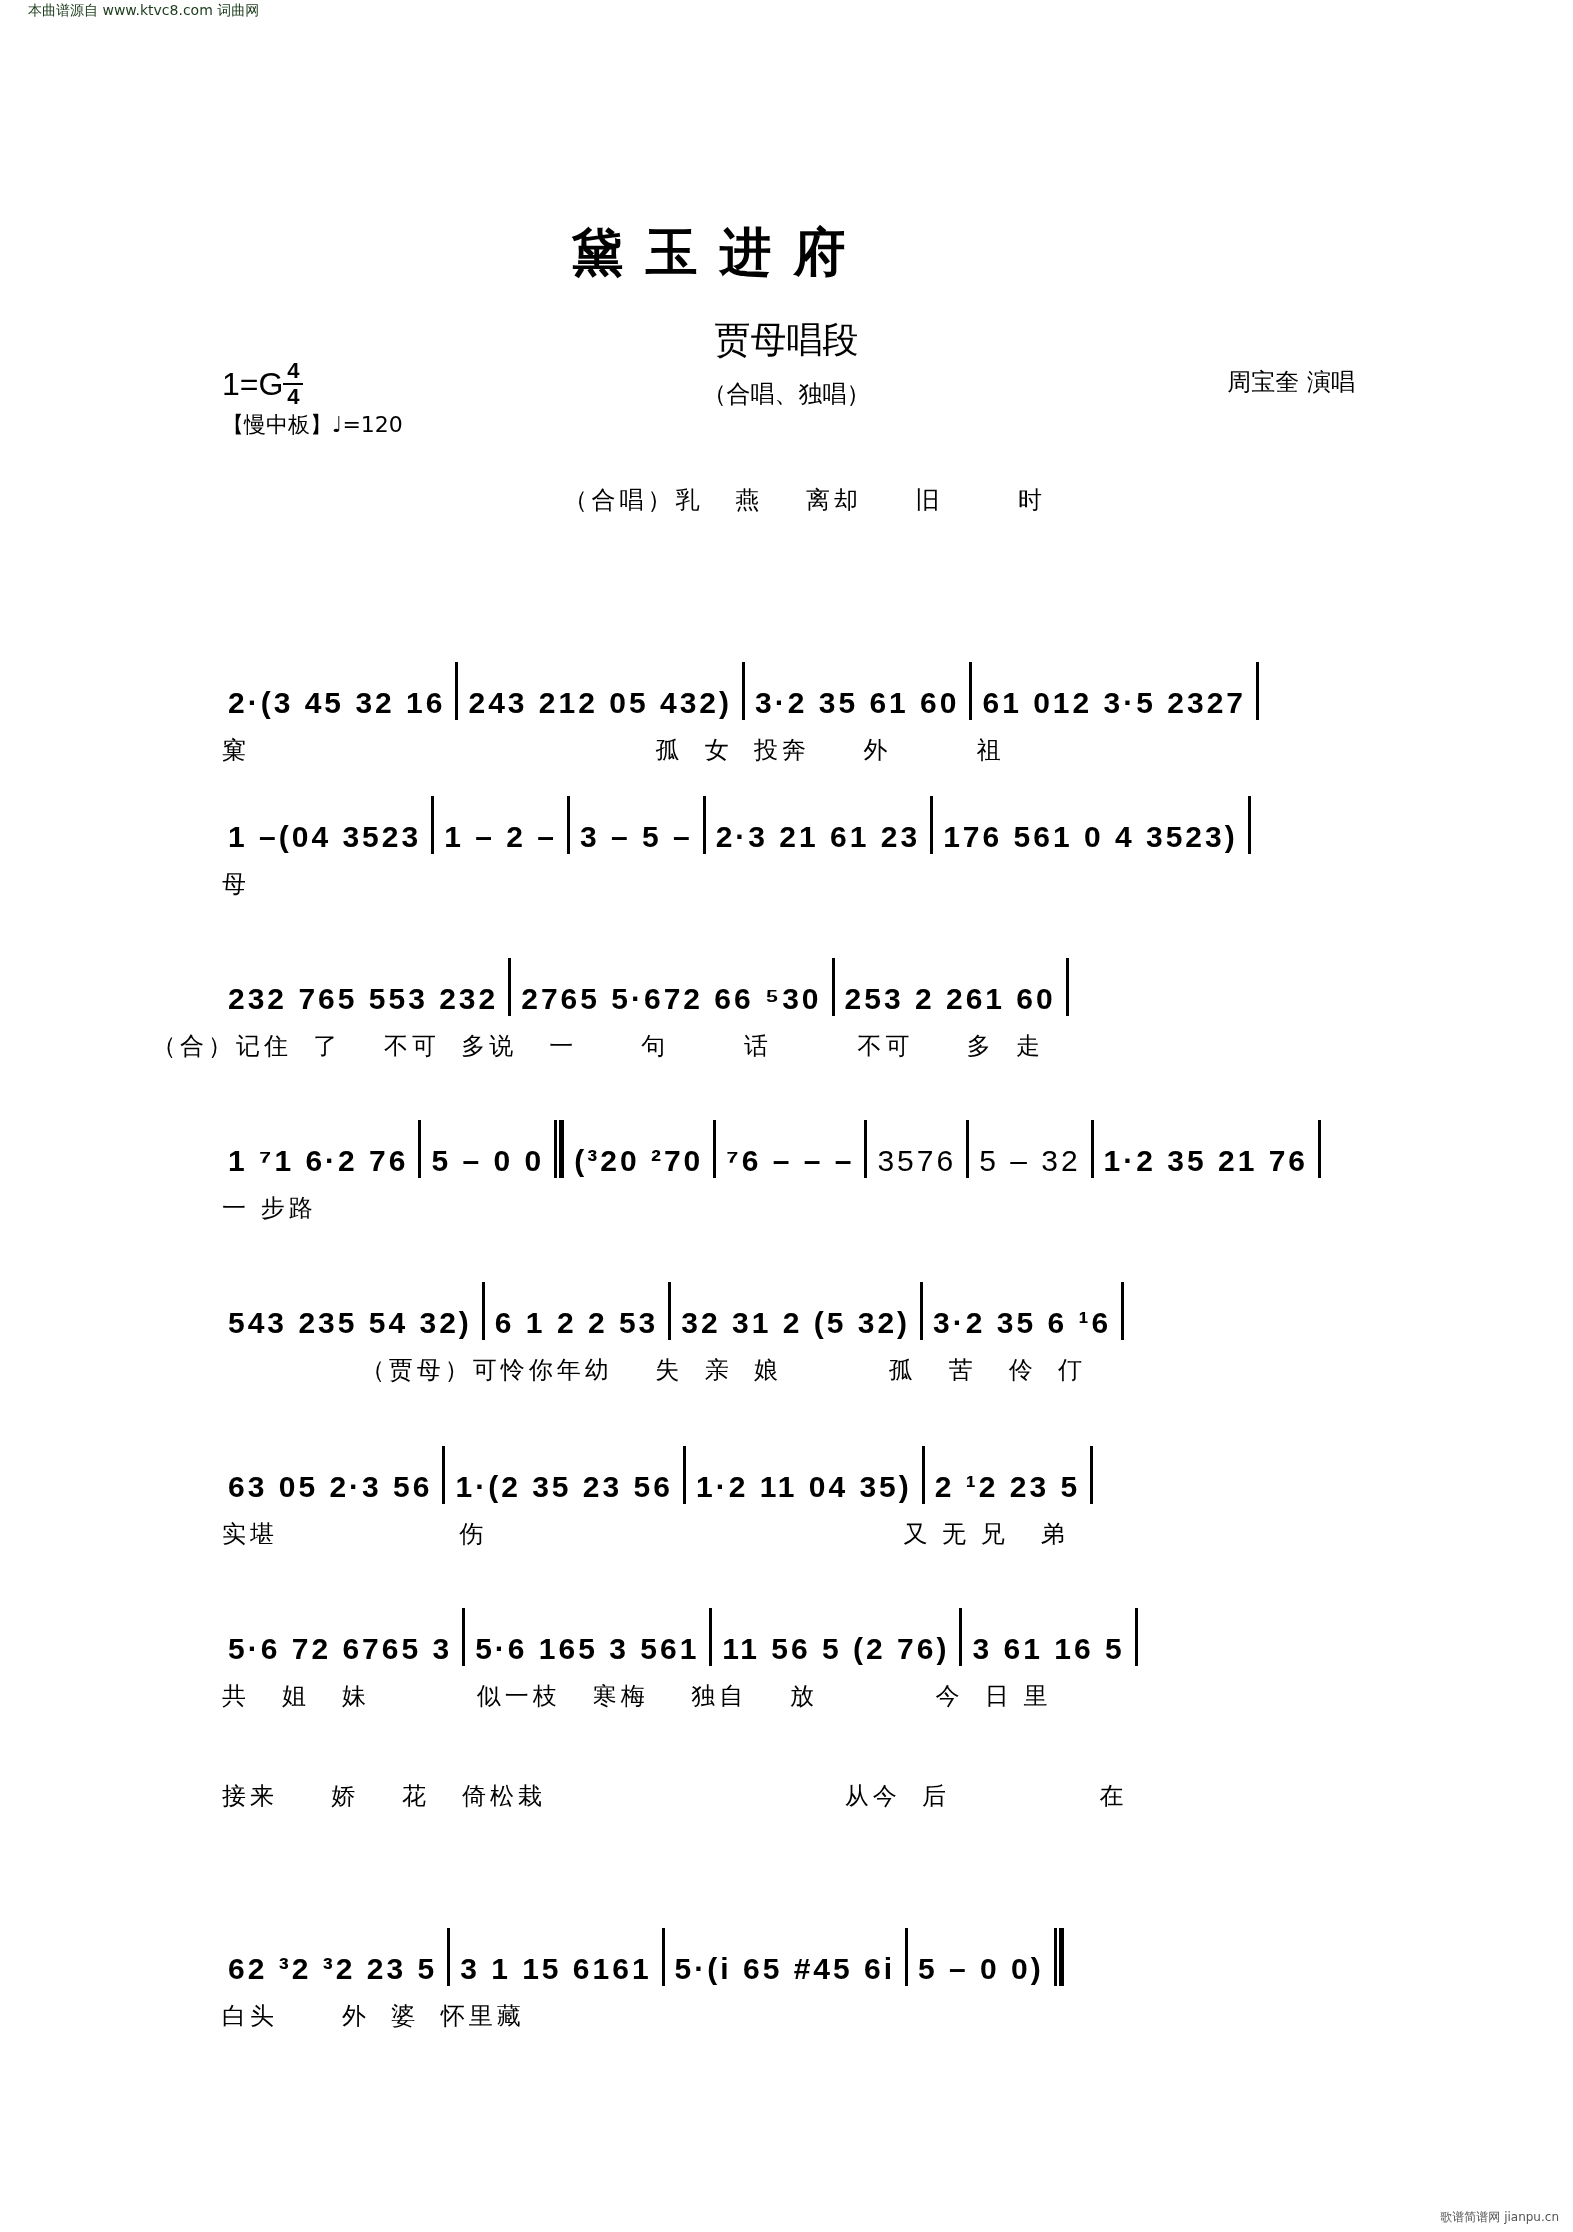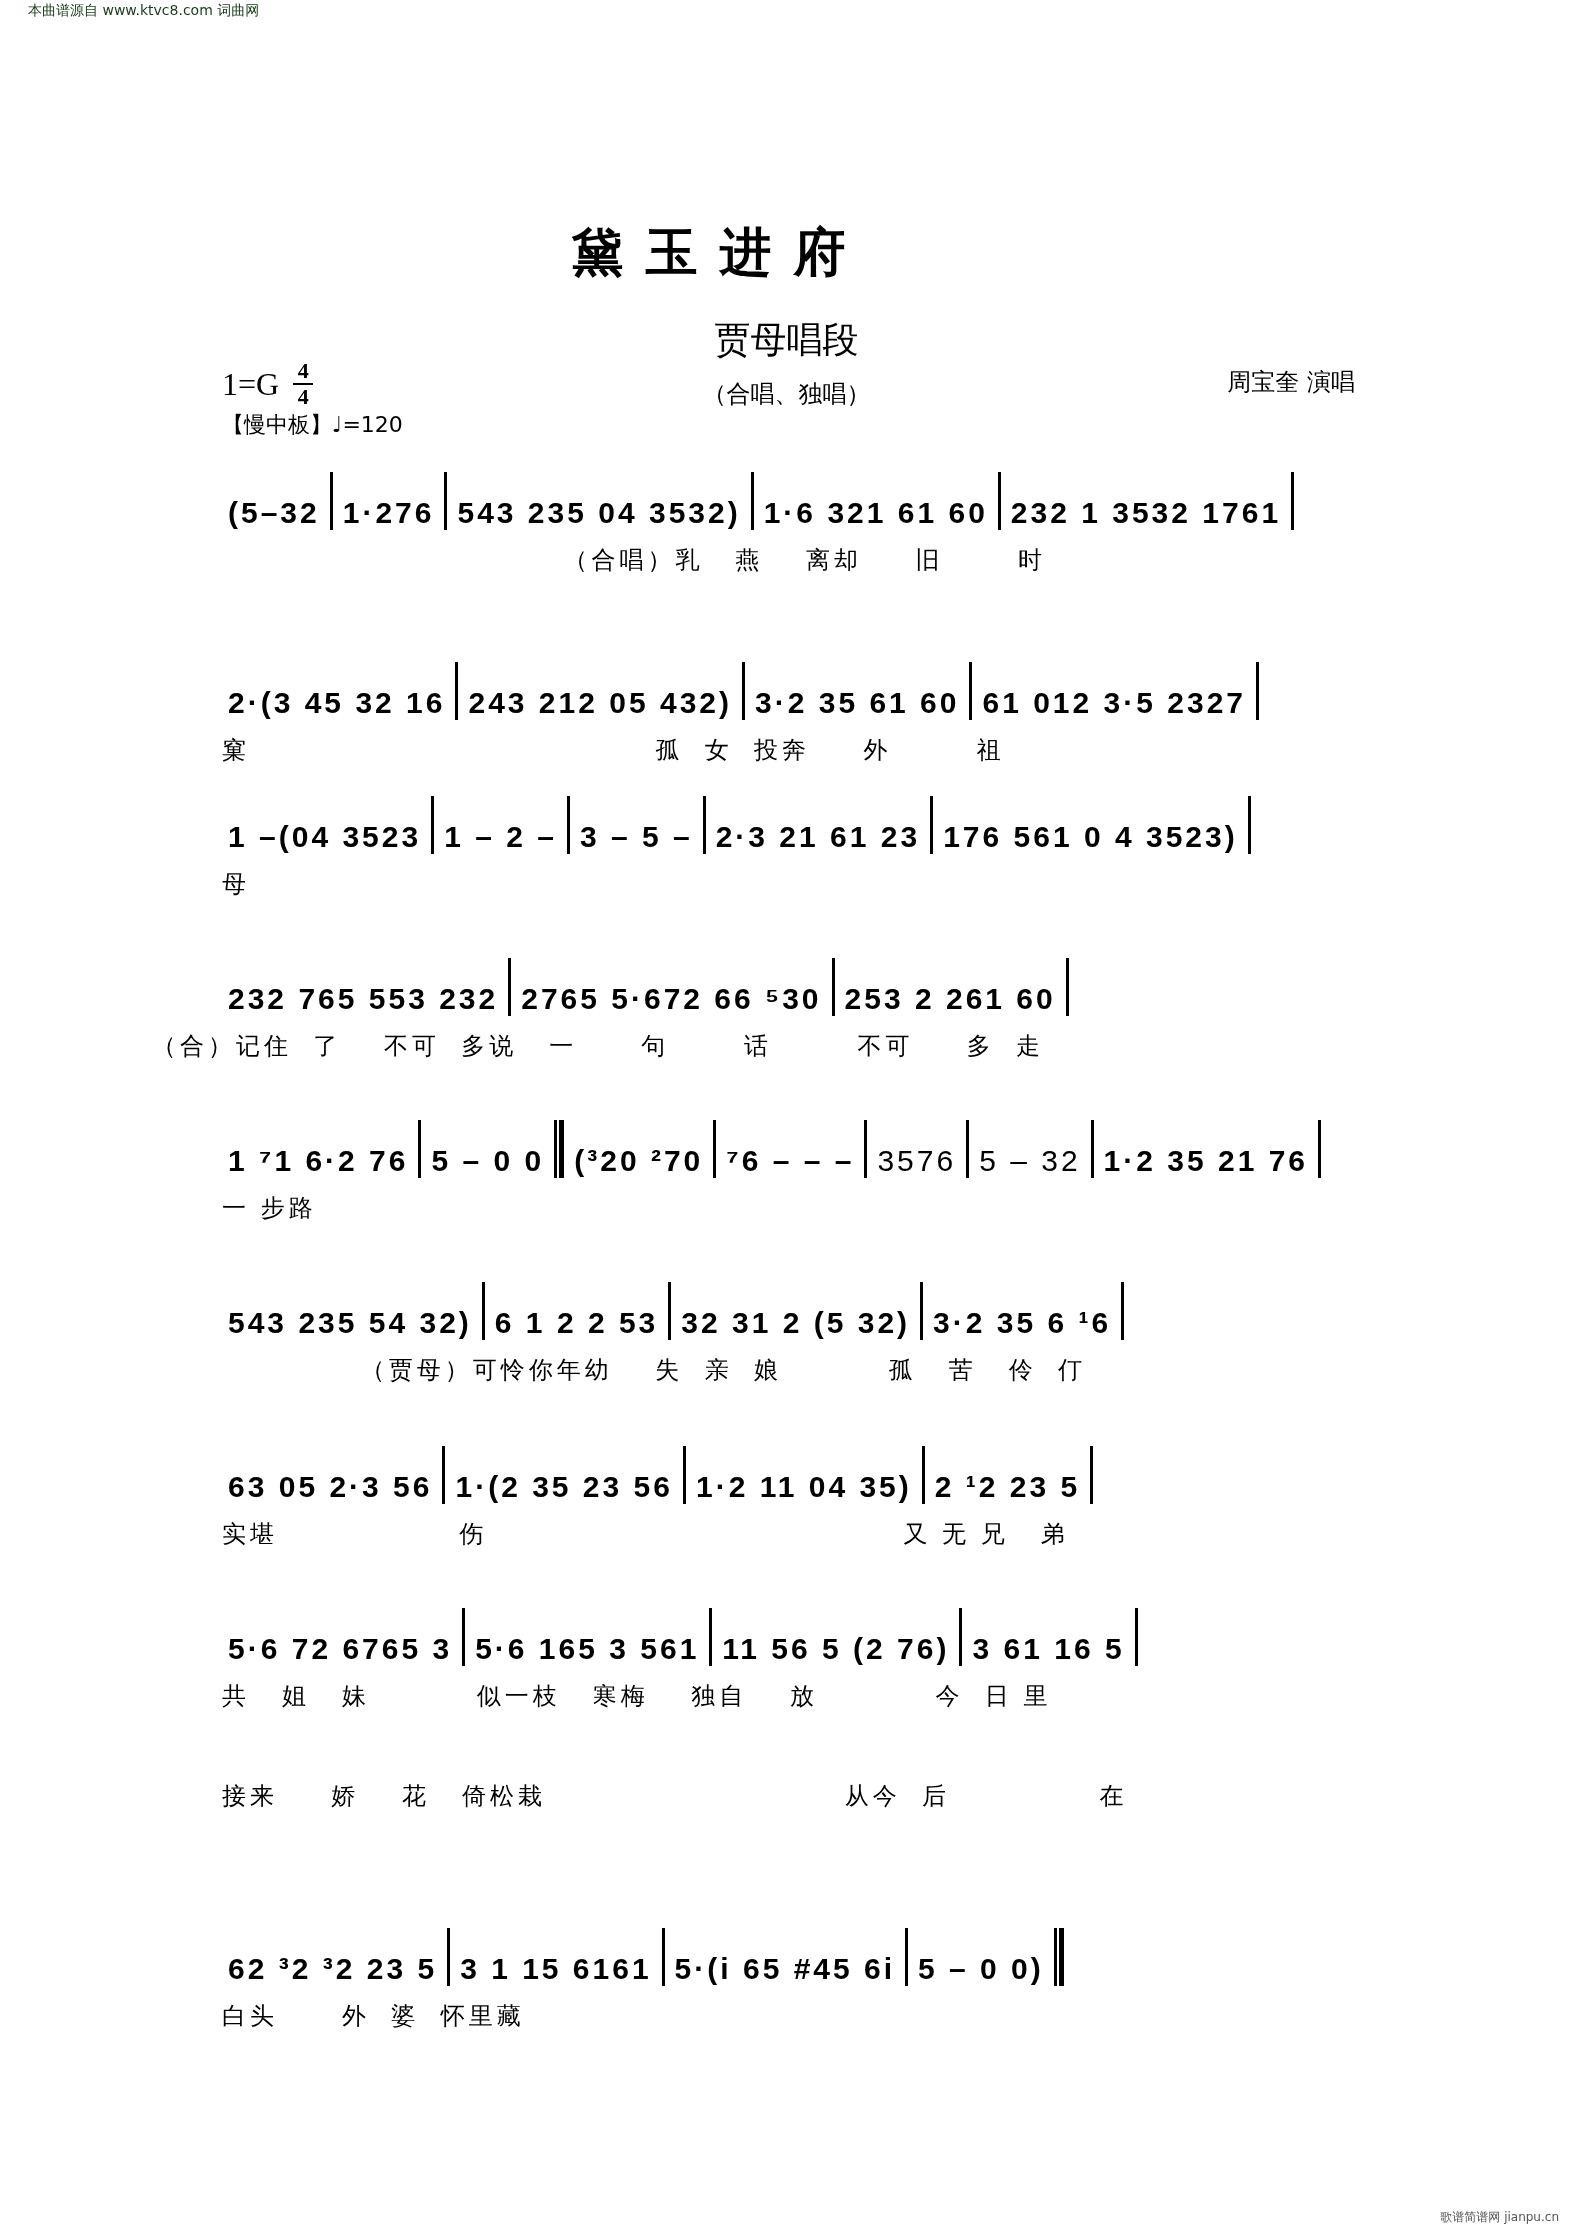--- a/index.html
+++ b/index.html
@@ -2,21 +2,21 @@
 <html><head>
 <meta charset="utf-8">
 <style>
   html, body { margin:0; padding:0; background:#ffffff; }
   body { width:1573px; height:2232px; position:relative; overflow:hidden; font-family:"DejaVu Sans", sans-serif; color:#000; }
   .watermark-top { position:absolute; left:28px; top:2px; font-size:14px; color:#1a3a1a; font-family:"DejaVu Sans", sans-serif; }
   .watermark-bottom { position:absolute; right:14px; bottom:6px; font-size:12px; color:#555; font-family:"DejaVu Sans", sans-serif; }
   .title { position:absolute; left:0; width:1439px; top:218px; text-align:center; font-size:52px; font-weight:bold; letter-spacing:22px; font-family:"DejaVu Serif", serif; }
   .subtitle { position:absolute; left:0; width:1573px; top:316px; text-align:center; font-size:36px; font-family:"DejaVu Serif", serif; }
   .subtitle2 { position:absolute; left:0; width:1573px; top:378px; text-align:center; font-size:24px; font-family:"DejaVu Serif", serif; }
-  .key { position:absolute; left:222px; top:360px; font-size:32px; font-family:Liberation Serif, serif; display:flex; align-items:center; gap:14px; }
+  .key { position:absolute; left:222px; top:360px; font-size:32px; font-family:Liberation Sans, sans-serif; display:flex; align-items:center; }
   .timesig { display:inline-flex; flex-direction:column; align-items:center; font-size:22px; font-weight:bold; line-height:22px; }
   .timesig .bar { width:20px; height:2px; background:#000; margin:1px 0; }
   .tempo { position:absolute; left:222px; top:410px; font-size:22px; font-family:"DejaVu Sans", sans-serif; }
   .performer { position:absolute; right:218px; top:366px; font-size:24px; font-family:"DejaVu Serif", serif; }
   .system { position:absolute; left:222px; width:1140px; }
   .notes-line { position:relative; height:60px; font-family:"Liberation Sans", sans-serif; font-weight:bold; font-size:30px; white-space:pre; display:flex; align-items:flex-end; }
   .measure { display:inline-block; padding:0 6px; position:relative; letter-spacing:3px; }
   .barline { display:inline-block; width:3px; height:58px; background:#000; vertical-align:bottom; margin:0 4px; }
   .dblbar { display:inline-block; width:10px; height:58px; border-left:3px solid #000; border-right:5px solid #000; margin:0 4px; box-sizing:border-box; }
   .lyrics-line { height:50px; font-family:Liberation Sans, sans-serif; font-size:24px; padding-top:14px; white-space:pre; letter-spacing:4px; }
@@ -35,27 +35,20 @@
   <span class="timesig">
     <span>4</span>
     <span class="bar"></span>
     <span>4</span>
   </span>
 </div>
 <div class="tempo">【慢中板】♩=120</div>
 <div class="performer">周宝奎 演唱</div>
 
 <div class="system" style="top:470px;">
-  <div class="notes-line">
-    <span class="measure">(5–32</span><span class="barline"></span>
-    <span class="measure">1·276</span><span class="barline"></span>
-    <span class="measure">543 235 04 3532)</span><span class="barline"></span>
-    <span class="measure">1·6 321 61 60</span><span class="barline"></span>
-    <span class="measure">232 1 3532 1761</span><span class="barline"></span>
-  </div>
   <div class="lyrics-line">                                （合唱）乳   燕    离却     旧       时</div>
 </div>
 
 <div class="system" style="top:660px;">
   <div class="notes-line">
     <span class="measure">2·(3 45 32 16</span><span class="barline"></span>
     <span class="measure">243 212 05 432)</span><span class="barline"></span>
     <span class="measure">3·2 35 61 60</span><span class="barline"></span>
     <span class="measure">61 012 3·5 2327</span><span class="barline"></span>
   </div>

